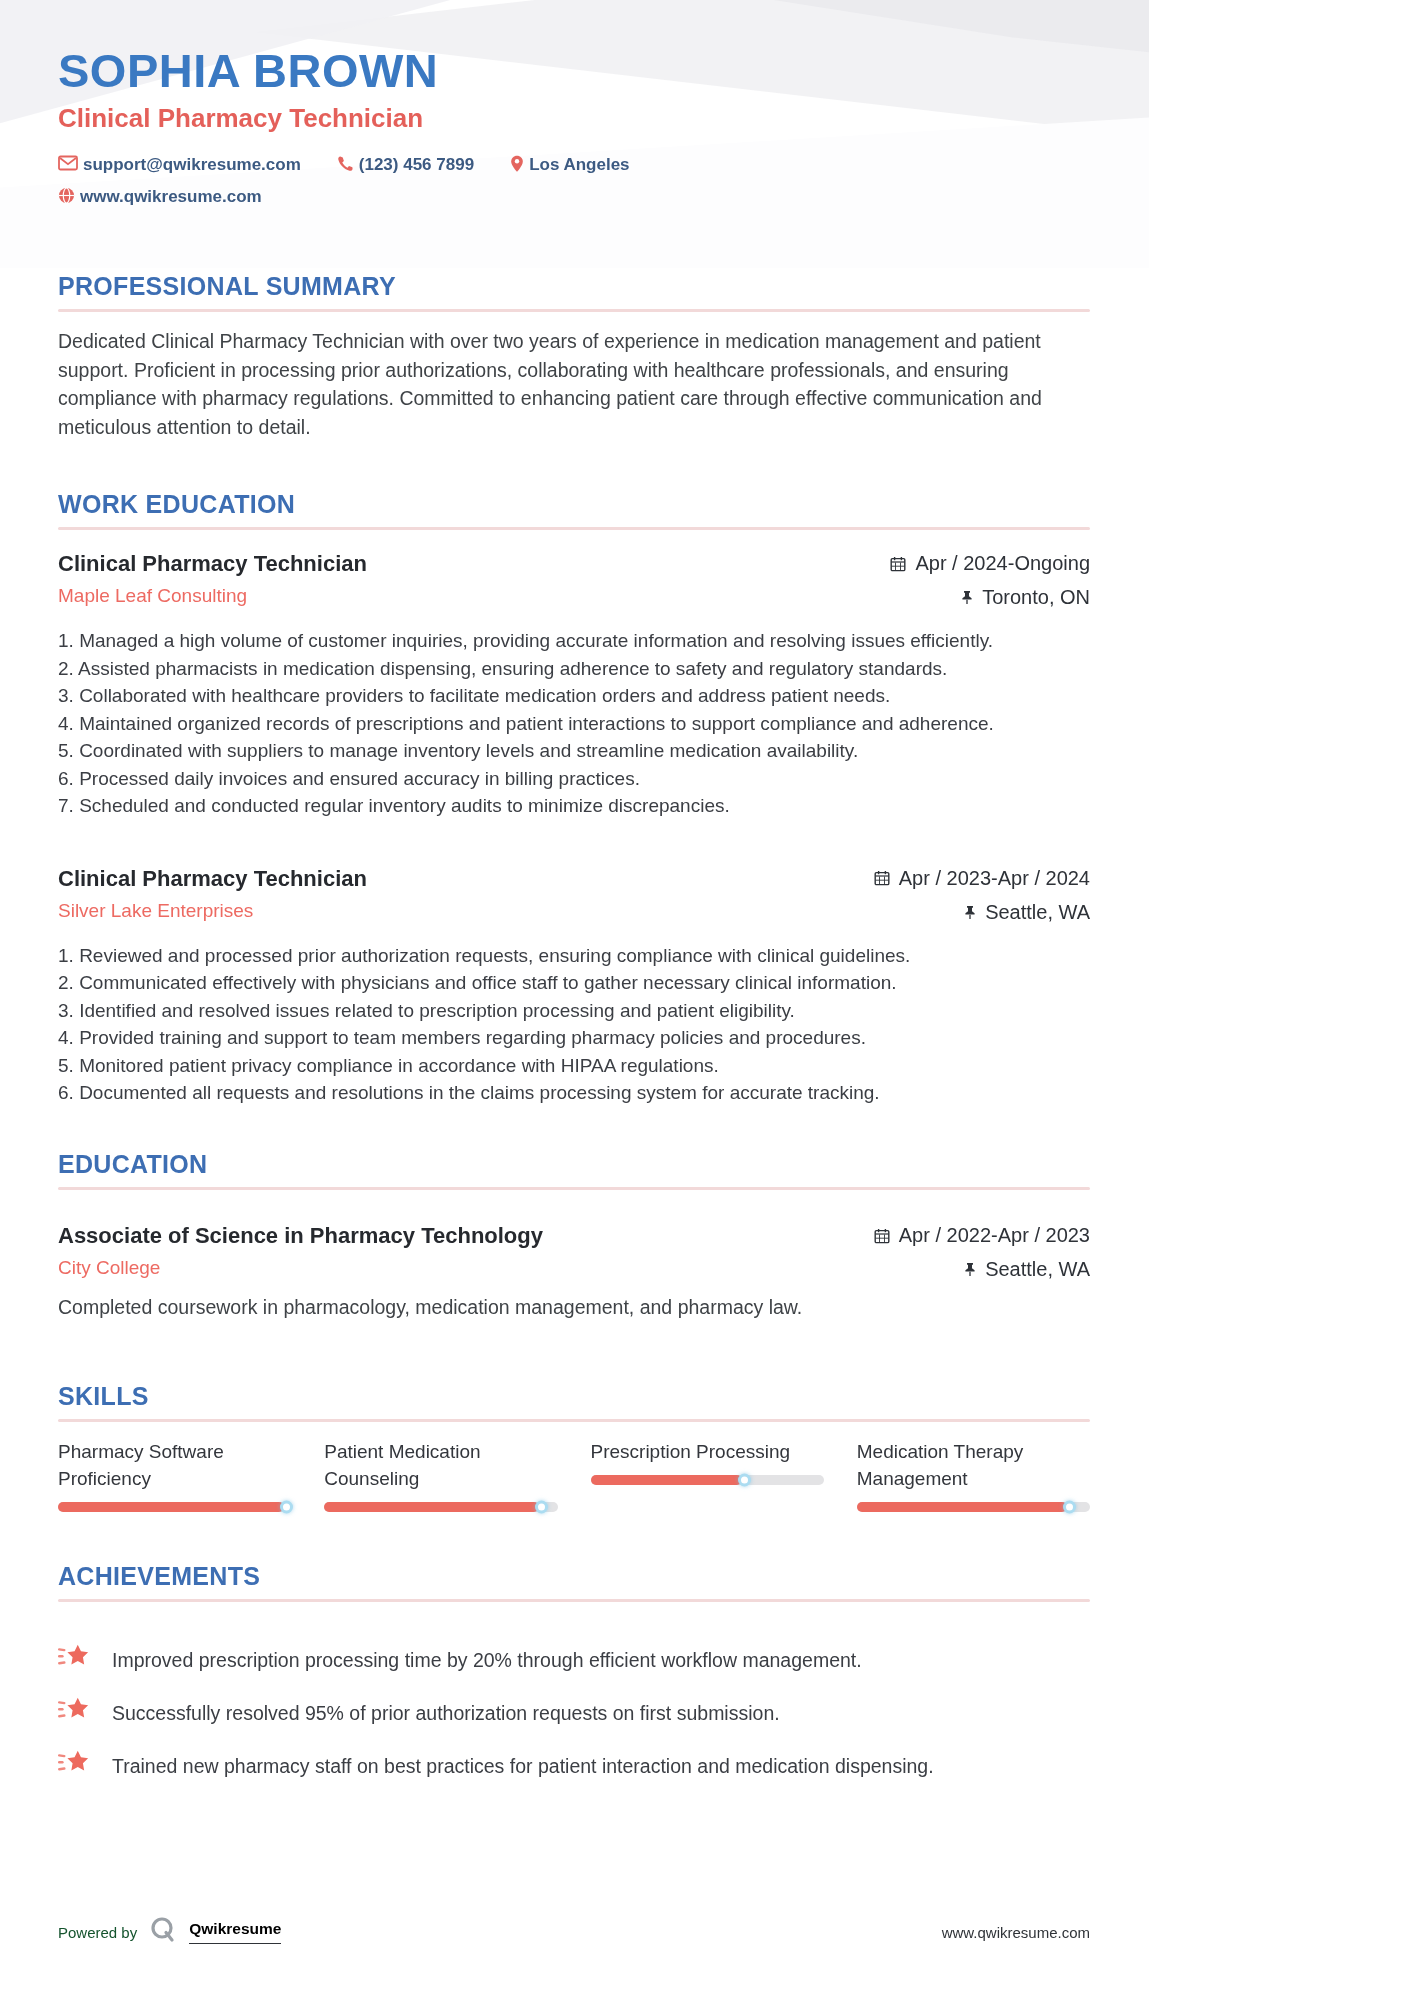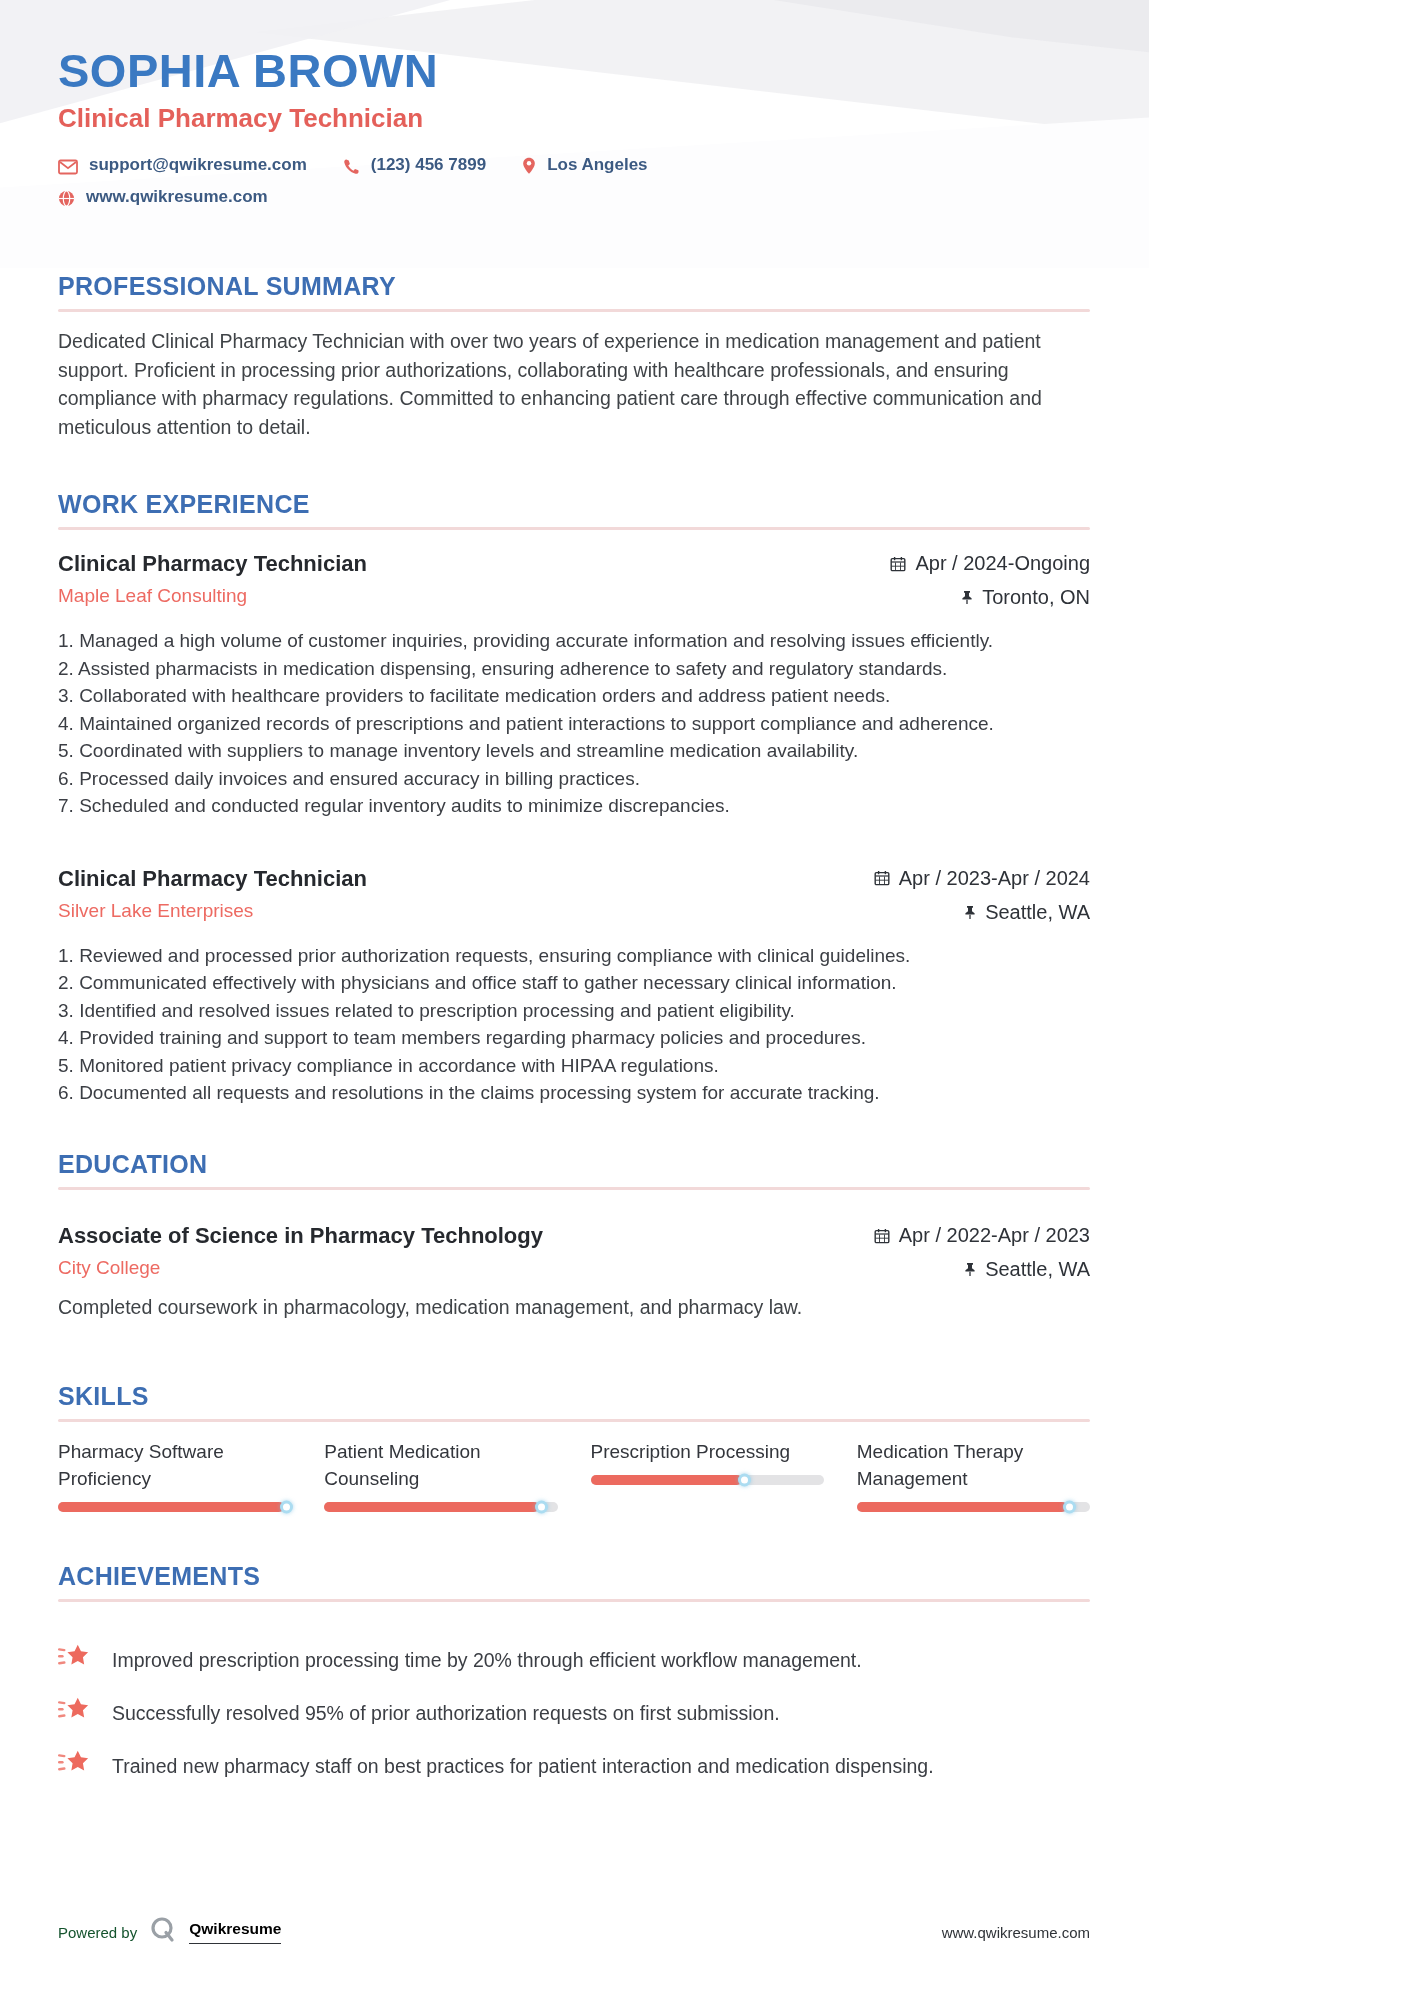--- a/index.html
+++ b/index.html
@@ -12,21 +12,21 @@
   .bg-shape { position:absolute; inset:0; }
   .bgA { background:#ededf0; clip-path:polygon(38% 0, 100% 0, 100% 62%, 18% 12%); opacity:.75; }
   .bgB { background:#f1f1f4; clip-path:polygon(0 0, 32% 0, 0 46%); opacity:.9; }
   .bgC { background:#e9e9ec; clip-path:polygon(55% 0, 100% 0, 100% 30%, 72% 14%); opacity:.8; }
   .bgD { background:#fdfdfe; clip-path:polygon(0 100%, 0 70%, 100% 38%, 100% 100%); }
   .header-inner { position:absolute; left:58px; top:0; right:58px; z-index:2; }
   .name { margin-top:46px; font-size:47px; line-height:50px; font-weight:700; letter-spacing:.5px; color:#3a79c2; }
   .job-headline { margin-top:7px; font-size:26px; line-height:30px; font-weight:600; color:#e4605a; }
   .contact-rows { margin-top:16px; }
   .contact-row { display:flex; align-items:center; gap:36px; height:32px; }
-  .contact-item { display:inline-flex; align-items:flex-end; gap:11px; }
+  .contact-item { display:inline-flex; align-items:flex-start; gap:5px; }
   .contact-item .txt { font-size:17px; font-weight:600; color:#3c5a82; }
   .contact-item svg { display:block; }
   .avatar-wrap { position:absolute; right:59px; top:60px; width:181px; height:181px; border-radius:50%; overflow:hidden; z-index:3; }
   .avatar-wrap svg { display:block; }
 
   
   .sec { position:absolute; left:58px; right:59px; }
   .sec-title { font-size:25px; line-height:28px; font-weight:700; letter-spacing:.3px; color:#3d6eb3; margin:0 0 9px 0; }
   .rule { height:3px; background:#f2d9d9; border-radius:2px; }
 
@@ -152,21 +152,21 @@
     </div>
   </div>
 
   <div class="sec sec-summary">
     <h2 class="sec-title">PROFESSIONAL SUMMARY</h2>
     <div class="rule"></div>
     <div class="summary-text">Dedicated Clinical Pharmacy Technician with over two years of experience in medication management and patient support. Proficient in processing prior authorizations, collaborating with healthcare professionals, and ensuring compliance with pharmacy regulations. Committed to enhancing patient care through effective communication and meticulous attention to detail.</div>
   </div>
 
   <div class="sec sec-work">
-    <h2 class="sec-title">WORK EXPERIENCE</h2>
+    <h2 class="sec-title">WORK EDUCATION</h2>
     <div class="rule"></div>
 
     <div class="job-block first">
       <div class="job-title">Clinical Pharmacy Technician</div>
       <div class="job-company">Maple Leaf Consulting</div>
       <div class="job-meta">
         <span class="meta-row">
           <span>
             <svg width="16" height="16" viewBox="0 0 16 16">
                 <rect x="1.2" y="2.6" width="13.6" height="12" rx="1.2" fill="none" stroke="#2e3238" stroke-width="1.4"></rect>

